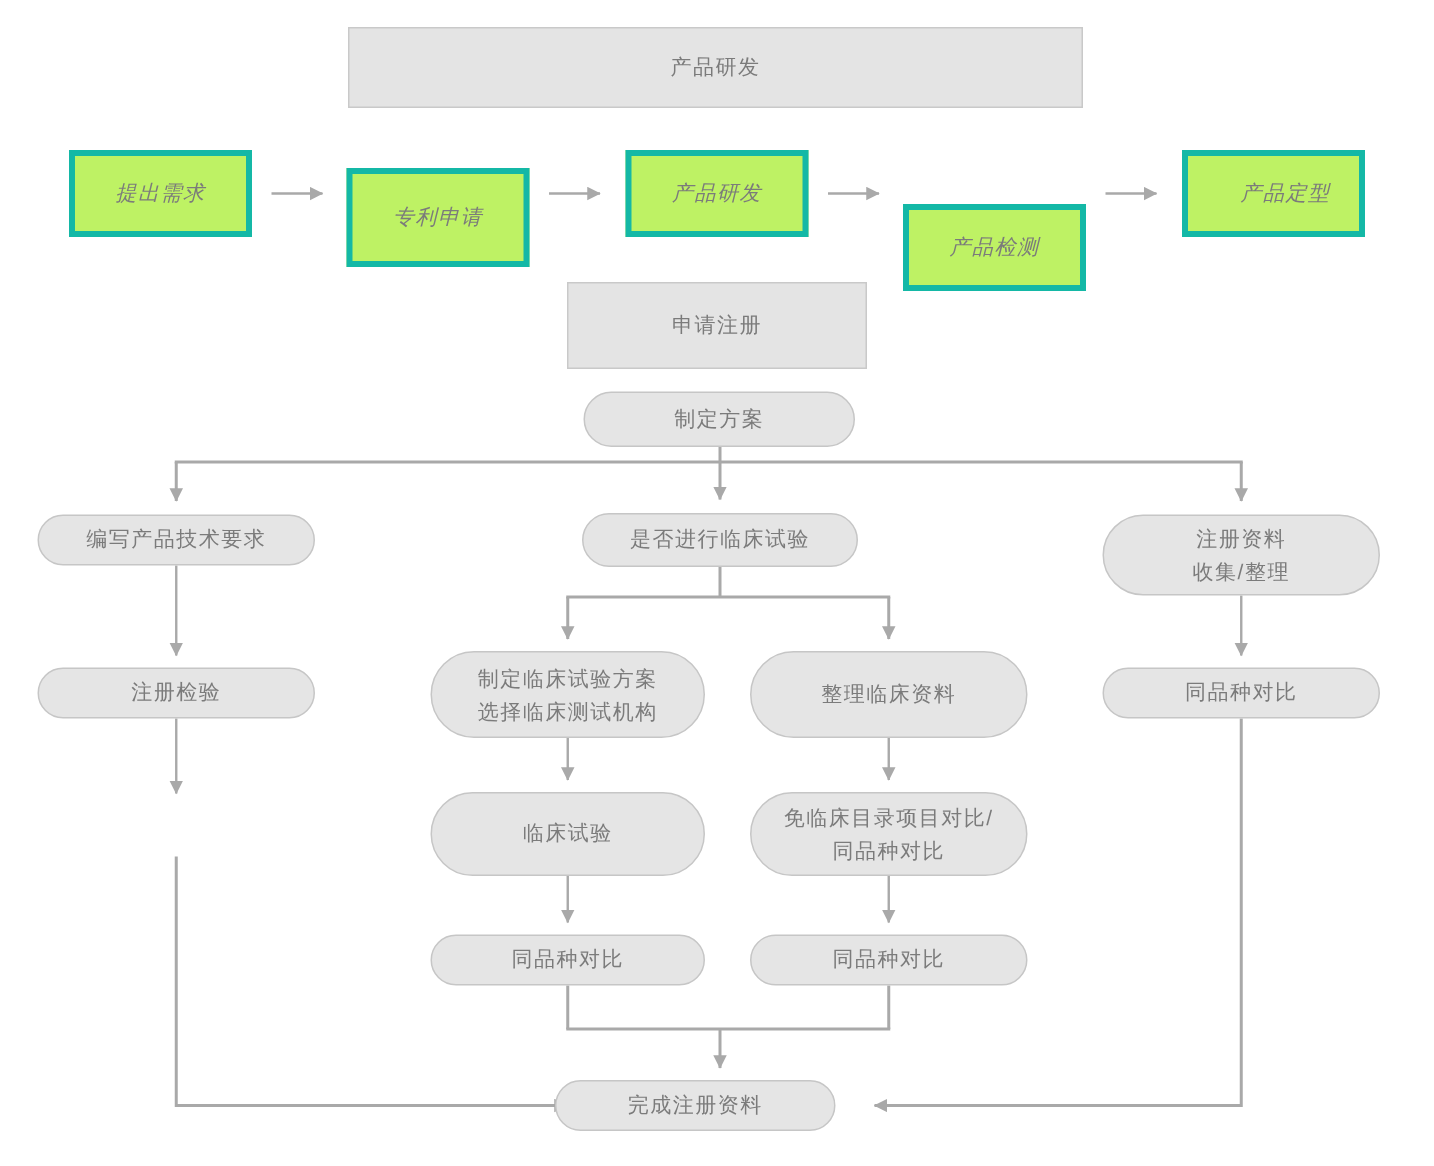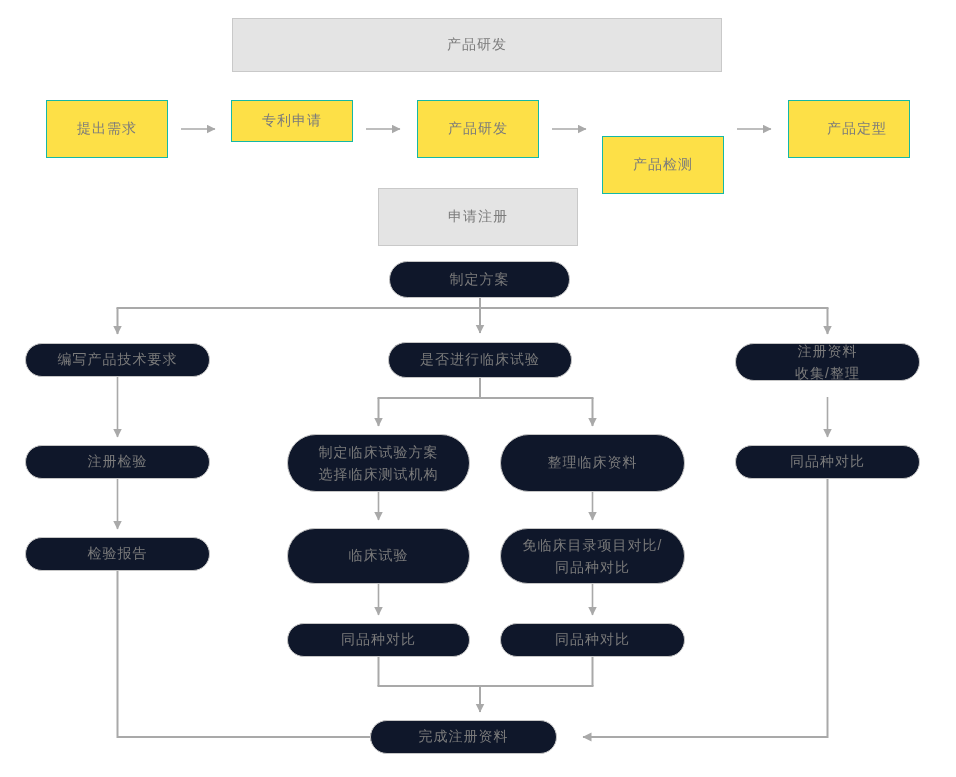--- a/index.html
+++ b/index.html
@@ -31,25 +31,26 @@
     letter-spacing: 1px;
     text-align: center;
     z-index: 1;
     background: #ffffff;
   }
   .hdr {
     background: #e4e4e4;
     border: 1px solid #c9c9c9;
   }
   .step {
-    background: #fde047;
-    border: 1px solid #14b8a6;
+    background: #bef264;
+    border: 4px solid #14b8a6;
+    font-style: italic;
   }
   .pill {
-    background: #0f172a;
+    background: #e5e5e5;
     border: 1px solid #c6c6c6;
     border-radius: 999px;
   }
   .two-line { line-height: 22px; }
 </style>
 </head>
 <body>
 
 <div class="canvas">
 
@@ -92,51 +93,50 @@
       <path d="M480,686 V712" stroke-width="2" marker-end="url(#ah)"></path>
 
       <path d="M827.5,397 V437" stroke-width="1.6" marker-end="url(#ah)"></path>
       <path d="M827.5,479 V737 H583" stroke-width="2" marker-end="url(#ah)"></path>
     </g>
   </svg>
 
   <div class="node hdr" style="left:232px; top:18px; width:490px; height:54px;">产品研发</div>
 
   <div class="node step" style="left:46px; top:100px; width:122px; height:58px;">提出需求</div>
-  <div class="node step" style="left:231px; top:100px; width:122px; height:42px;">专利申请</div>
+  <div class="node step" style="left:231px; top:112px; width:122px; height:66px;">专利申请</div>
   <div class="node step" style="left:417px; top:100px; width:122px; height:58px;">产品研发</div>
   <div class="node step" style="left:602px; top:100px; width:122px; height:58px;margin-top:36px;">产品检测</div>
   <div class="node step" style="left:788px; top:100px; width:122px; height:58px;padding-left:16px;">产品定型</div>
 
   <div class="node hdr" style="left:378px; top:188px; width:200px; height:58px;">申请注册</div>
 
   <div class="node pill" style="left:389px; top:261px; width:181px; height:37px;">制定方案</div>
 
   <div class="node pill" style="left:25px; top:343px; width:185px; height:34px;">编写产品技术要求</div>
   <div class="node pill" style="left:25px; top:445px; width:185px; height:34px;">注册检验</div>
-  <div class="node pill" style="left:25px; top:537px; width:185px; height:34px;">检验报告</div>
 
   <div class="node pill" style="left:388px; top:342px; width:184px; height:36px;">是否进行临床试验</div>
 
   <div class="node pill" style="left:500px; top:434px; width:185px; height:58px;">整理临床资料</div>
   <div class="node pill two-line" style="left:287px; top:434px; width:183px; height:58px;">
     <span>制定临床试验方案</span>
     <span>选择临床测试机构</span>
   </div>
 
   <div class="node pill" style="left:287px; top:528px; width:183px; height:56px;">临床试验</div>
   <div class="node pill two-line" style="left:500px; top:528px; width:185px; height:56px;">
     <span>免临床目录项目对比/</span>
     <span>同品种对比</span>
   </div>
 
   <div class="node pill" style="left:287px; top:623px; width:183px; height:34px;">同品种对比</div>
   <div class="node pill" style="left:500px; top:623px; width:185px; height:34px;">同品种对比</div>
 
-  <div class="node pill two-line" style="left:735px; top:343px; width:185px; height:38px;">
+  <div class="node pill two-line" style="left:735px; top:343px; width:185px; height:54px;">
     <span>注册资料</span>
     <span>收集/整理</span>
   </div>
   <div class="node pill" style="left:735px; top:445px; width:185px; height:34px;">同品种对比</div>
 
   <div class="node pill" style="left:370px; top:720px; width:187px; height:34px;">完成注册资料</div>
 
 </div>
 
 </body></html>

